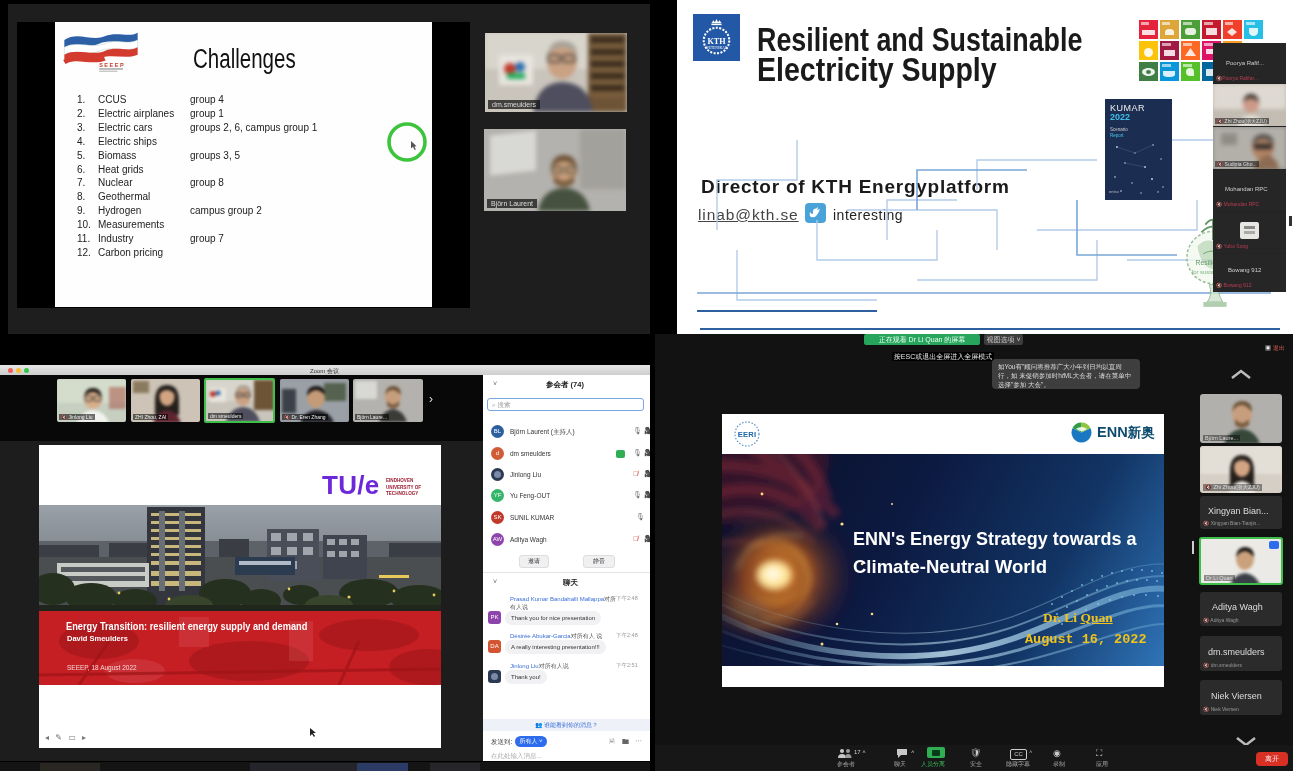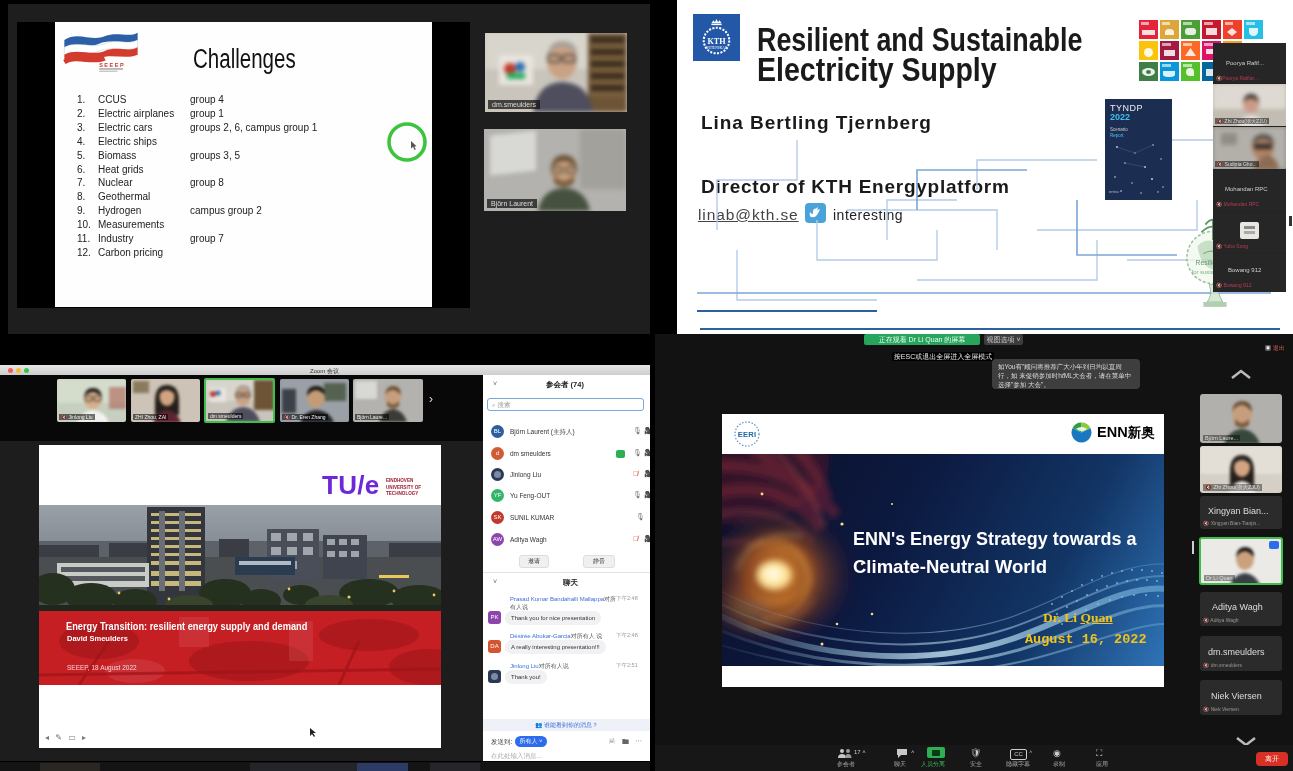--- a/index.html
+++ b/index.html
@@ -85,21 +85,20 @@
   <svg class="abs" style="left:16px;top:14px;" width="47" height="47" viewBox="0 0 46 46">
     <rect width="46" height="46" fill="#2258a5"></rect>
     <circle cx="23" cy="26" r="12.5" fill="none" stroke="#fff" stroke-width="2" stroke-dasharray="2 1.4"></circle>
     <text x="23" y="29" font-size="8" font-weight="bold" fill="#fff" text-anchor="middle" font-family="Liberation Serif">KTH</text>
     <text x="23" y="34.5" font-size="3.4" fill="#fff" text-anchor="middle" font-family="Liberation Serif">VETENSKAP</text>
     <path d="M18,9 l2,-3 1.5,2 1.5,-3 1.5,3 1.5,-2 2,3 z" fill="#fff"></path>
     <rect x="18" y="9.5" width="10" height="1.4" fill="#fff"></rect>
   </svg>
   <div class="txt" style="left:80px;top:20px;font-size:34px;font-weight:bold;color:#1a1a1a;transform:scale(.79,1);transform-origin:0 0;">Resilient and Sustainable</div>
   <div class="txt" style="left:80px;top:50px;font-size:34px;font-weight:bold;color:#1a1a1a;transform:scale(.84,1);transform-origin:0 0;">Electricity Supply</div>
-  <div class="txt" style="left:24px;top:112px;font-size:19px;font-weight:bold;color:#1a1a1a;letter-spacing:.95px;">Lina Bertling Tjernberg</div>
   <div class="txt" style="left:24px;top:176px;font-size:19px;font-weight:bold;color:#1a1a1a;letter-spacing:.75px;">Director of KTH Energyplatform</div>
   <div class="txt" style="left:21px;top:206px;font-size:15.5px;color:#444;text-decoration:underline;letter-spacing:.9px;">linab@kth.se</div>
   <svg class="abs" style="left:128px;top:203px;" width="21" height="20">
         <rect width="21" height="20" rx="4" fill="#4aa3d8"></rect>
         <path d="M6,14 Q10,15 12,12 Q14,9 15,6 L12,7 Q13,5 13,4 Q11,6 9,6 Q7,8 8,11 Q6,11 5,9 Q4,13 6,14Z" fill="#fff"></path>
       </svg>
   <div class="txt" style="left:156px;top:207px;font-size:14px;color:#222;letter-spacing:.5px;">interesting</div>
 
   <svg class="abs" style="left:0;top:0;width:616px;height:334px;" viewBox="0 0 616 334">
     <g fill="none" stroke="#b4cce8" stroke-width="1.4">
@@ -177,21 +176,21 @@
     <div class="abs" style="left:42px;top:42px;width:19px;height:19px;background:#56c02b;">
           <div class="abs" style="left:5px;top:6px;width:8px;height:8px;background:#fff;opacity:.85;border-radius:50% 50% 0 50%;"></div>
           <div class="abs" style="left:2px;top:2px;width:9px;height:3px;background:#fff;opacity:.6;"></div>
         </div>
     <div class="abs" style="left:63px;top:42px;width:19px;height:19px;background:#00689d;">
           <div class="abs" style="left:4px;top:7px;width:10px;height:7px;background:#fff;opacity:.85;"></div>
         </div>
   </div>
 
   <div class="abs" style="left:428px;top:99px;width:67px;height:101px;background:#1c2d52;">
-    <div class="txt" style="left:5px;top:4px;font-size:9px;color:#eee;letter-spacing:.5px;">TYNDP</div>
+    <div class="txt" style="left:5px;top:4px;font-size:9px;color:#eee;letter-spacing:.5px;">KUMAR</div>
     <div class="txt" style="left:5px;top:13px;font-size:9px;color:#3fbfe8;font-weight:bold;">2022</div>
     <div class="txt" style="left:5px;top:28px;font-size:4.5px;color:#ccc;">Scenario</div>
     <div class="txt" style="left:5px;top:34px;font-size:4.5px;color:#4ac3ea;">Report</div>
     <svg class="abs" style="left:0;top:40px;" width="67" height="58">
       <g fill="#cfe0ef">
             <circle cx="12" cy="8" r="0.9"></circle>
             <circle cx="30" cy="14" r="0.7"></circle>
             <circle cx="48" cy="6" r="0.8"></circle>
             <circle cx="20" cy="24" r="0.8"></circle>
             <circle cx="40" cy="28" r="0.9"></circle>
@@ -580,21 +579,21 @@
     <svg class="abs" style="left:6px;top:7px;" width="42" height="26" viewBox="0 0 42 26">
       <circle cx="19" cy="13" r="12" fill="none" stroke="#4a86c0" stroke-width="1.1" stroke-dasharray="1.5 1.7"></circle>
       <text x="19" y="16" font-size="7.6" font-weight="bold" fill="#1b67a8" text-anchor="middle" font-family="Liberation Sans" letter-spacing=".2">EERI</text>
     </svg>
     <svg class="abs" style="left:349px;top:8px;" width="21" height="21" viewBox="0 0 17 17">
       <path d="M8.5,0.5 A8,8 0 0 0 1.2,5 L8.5,8.5 Z" fill="#2f9e43"></path>
       <path d="M8.5,0.5 A8,8 0 0 1 15.8,5 L8.5,8.5 Z" fill="#8fc63f"></path>
       <path d="M1.2,5 A8,8 0 0 0 8.5,16.5 A8,8 0 0 0 15.8,5 L8.5,8.5 Z" fill="#1a78c2"></path>
       <path d="M4,5.5 Q8.5,2.5 13,5.5 Q8.5,9.5 4,5.5Z" fill="#fff" opacity=".85"></path>
     </svg>
-    <div class="txt" style="left:375px;top:10px;font-size:14.5px;font-weight:bold;color:#000000;">ENN<span style="font-size:13.5px;">新奥</span></div>
+    <div class="txt" style="left:375px;top:10px;font-size:14.5px;font-weight:bold;color:#0c4a6e;">ENN<span style="font-size:13.5px;">新奥</span></div>
 
     <div class="abs" style="left:0;top:40px;width:442px;height:212px;background:linear-gradient(118deg,#0b1028 0%,#0c1940 38%,#123565 72%,#2f74b8 100%);overflow:hidden;">
       <svg class="abs" style="left:0;top:0;" width="442" height="212" viewBox="0 0 442 212">
         <defs>
           <radialGradient id="gal" cx="50%" cy="50%" r="50%">
             <stop offset="0" stop-color="#fff6d0"></stop>
             <stop offset=".18" stop-color="#ffd36a"></stop>
             <stop offset=".42" stop-color="#e08a28" stop-opacity=".9"></stop>
             <stop offset=".7" stop-color="#8a3a1a" stop-opacity=".6"></stop>
             <stop offset="1" stop-color="#3a1430" stop-opacity="0"></stop>

